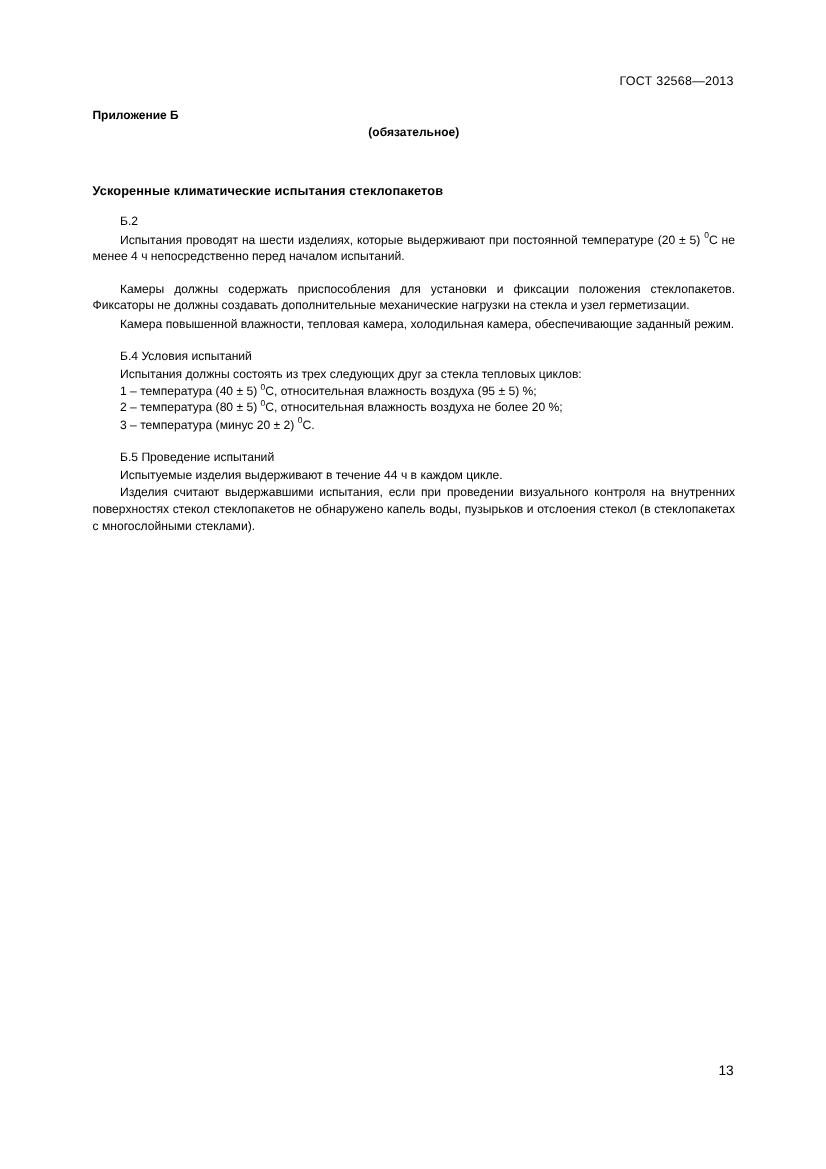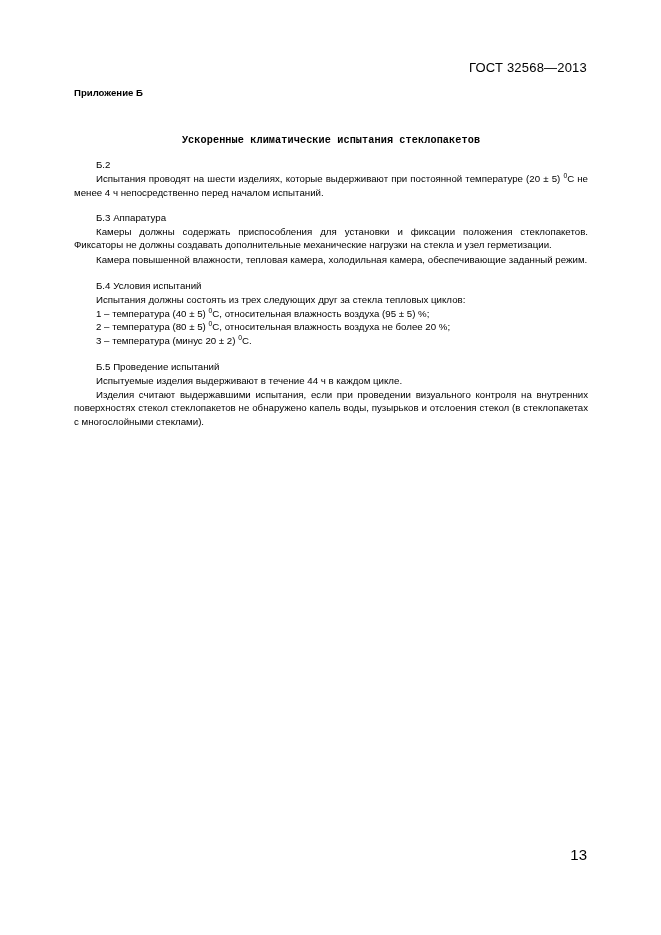--- a/index.html
+++ b/index.html
@@ -19,21 +19,21 @@
     position: absolute;
     left: 0;
     top: 0;
     width: 661px;
     height: 935px;
   }
   .header {
     position: absolute;
     top: 60px;
     right: 74px;
-    font-size: 13px;
+    font-size: 10px;
     letter-spacing: 0.2px;
     white-space: nowrap;
   }
   .content {
     position: absolute;
     left: 74px;
     top: 86px;
     width: 514px;
   }
   .appendix-title {
@@ -43,27 +43,26 @@
     margin: 0;
   }
   .appendix-sub {
     text-align: center;
     font-size: 9.6px;
     font-weight: bold;
     line-height: 13.5px;
     margin: 0;
   }
   .doc-title {
-    text-align: center;
+    text-align: left;
     font-size: 10.2px;
     font-weight: bold;
     margin: 0;
     padding-top: 35px;
     letter-spacing: 0.1px;
-    font-family: Liberation Mono, monospace;
   }
   .para {
     font-size: 9.7px;
     line-height: 13.6px;
     margin: 0;
     text-align: justify;
     text-justify: inter-word;
   }
   .para.indent {
     text-indent: 22px;
@@ -76,44 +75,44 @@
   }
   .sup {
     font-size: 6.8px;
     vertical-align: super;
     line-height: 0;
   }
   .page-number {
     position: absolute;
     right: 74px;
     bottom: 72px;
-    font-size: 15px;
+    font-size: 11px;
   }
 </style>
 </head>
 <body>
 
 <div class="page">
 
   <div class="header">ГОСТ 32568—2013</div>
 
   <div class="content">
 
     <div class="appendix-title">Приложение Б</div>
+    <div class="appendix-sub">(обязательное)</div>
 
     <div class="doc-title">Ускоренные климатические испытания стеклопакетов</div>
 
 
     <div class="block">
       <p class="para indent">Б.2</p>
       <p class="para indent block-tight">Испытания проводят на шести изделиях, которые выдерживают при постоянной температуре (20 ± 5) <span class="sup">0</span>С не менее 4 ч непосредственно перед началом испытаний.</p>
     </div>
 
     <div class="block">
-      <p class="para indent">Б.3 Аппаратура</p>
       <p class="para indent">Камеры должны содержать приспособления для установки и фиксации положения стеклопакетов. Фиксаторы не должны создавать дополнительные механические нагрузки на стекла и узел герметизации.</p>
       <p class="para indent block-tight">Камера повышенной влажности, тепловая камера, холодильная камера, обеспечивающие заданный режим.</p>
     </div>
 
     <div class="block">
       <p class="para indent">Б.4 Условия испытаний</p>
       <p class="para indent block-tight">Испытания должны состоять из трех следующих друг за стекла тепловых циклов:</p>
       <p class="para indent">1 – температура (40 ± 5) <span class="sup">0</span>С, относительная влажность воздуха (95 ± 5) %;</p>
       <p class="para indent">2 – температура (80 ± 5) <span class="sup">0</span>С, относительная влажность воздуха не более 20 %;</p>
       <p class="para indent">3 – температура (минус 20 ± 2) <span class="sup">0</span>С.</p>

